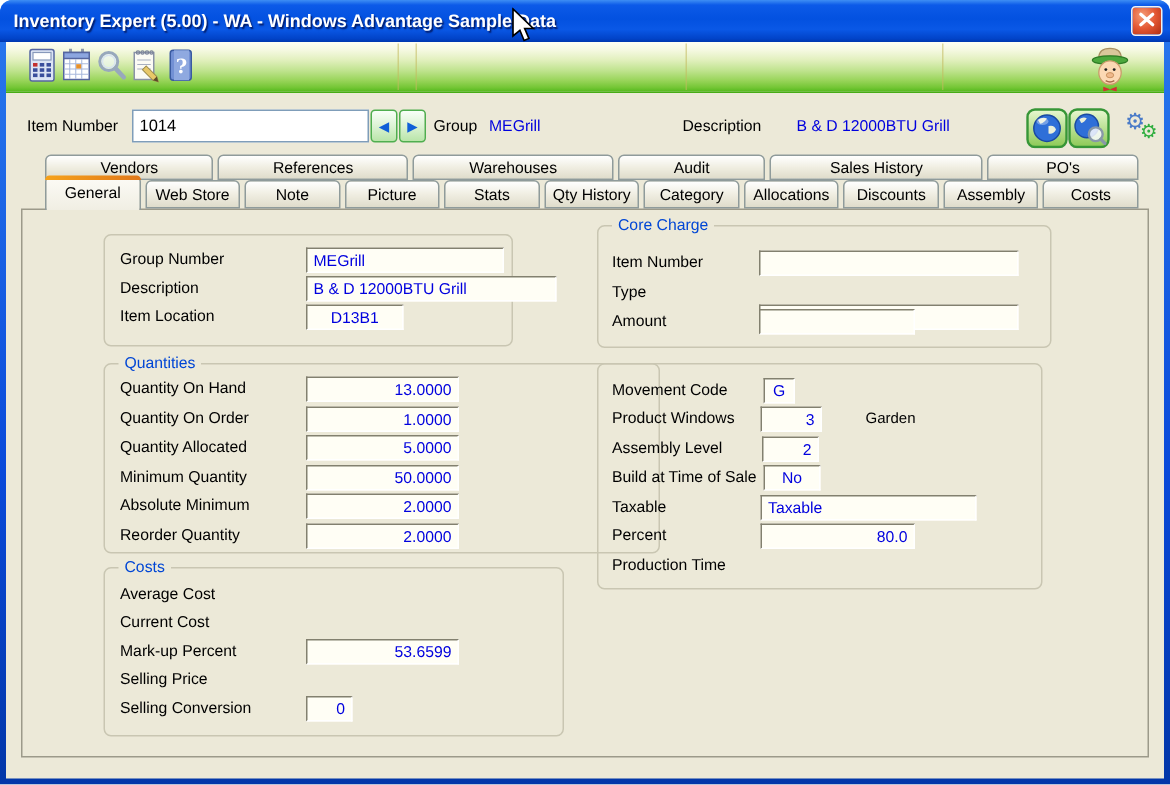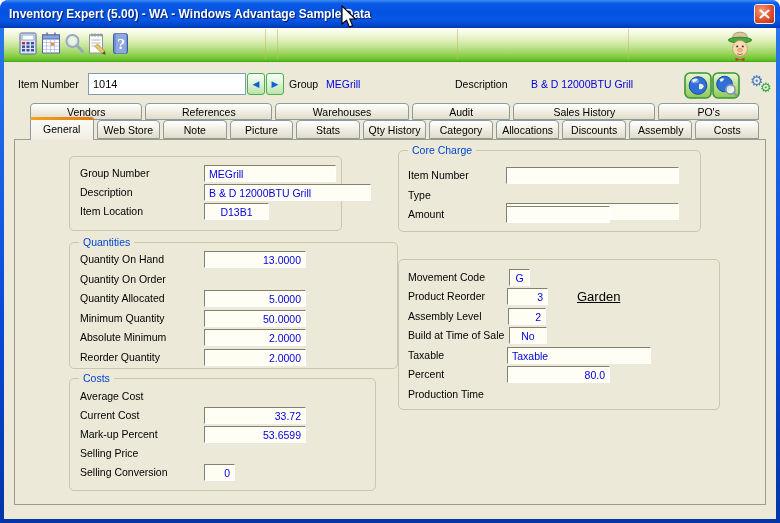--- a/index.html
+++ b/index.html
@@ -58,21 +58,21 @@
     height:3px; background:linear-gradient(90deg,#F6A21B,#E0781A); border-radius:3px 3px 0 0; }
 
   .page { position:absolute; left:10px; right:10px; top:111px; bottom:14px;
     border:1px solid #9C9A8A; background:#ECE9D8; z-index:1; }
 
   .gbox { position:absolute; border:1px solid #C9C6B2; border-radius:5px; }
   .legend { position:absolute; top:-8px; left:9px; background:#ECE9D8; padding:0 4px;
     font-size:10.5px; color:#0046D5; line-height:14px; }
 
   .lbl { position:absolute; font-size:10.5px; color:#000; height:17px; line-height:17px; white-space:nowrap; }
-  .sfx { position:absolute; font-size:13px; color:#000; height:17px; line-height:17px; white-space:nowrap;text-decoration:underline; }
+  .sfx { position:absolute; font-size:10px; color:#000; height:17px; line-height:17px; white-space:nowrap; }
   .fld { position:absolute; height:17px; font-size:10.5px; color:#0000DE;
     background:#FFFEF5; border:1px solid; border-color:#82806F #FFFFFF #FFFFFF #82806F;
     padding:1px 4px 0; line-height:14px; overflow:hidden; white-space:nowrap; }
   .fld.ra { text-align:right; }
   .fld.ctr { text-align:center; padding:1px 1px 0; }
 
   .cursor { position:absolute; left:341px; top:5px; z-index:20; }
 </style>
 </head>
 <body>
@@ -266,61 +266,61 @@
 
       <div class="gbox" style="left:54px; top:16px; width:273px; height:75px">
         <span class="lbl" style="left:10px; top:8px">Group Number</span>
         <div class="fld" style="left:134px; top:8px; width:132px">MEGrill</div>
         <span class="lbl" style="left:10px; top:27px">Description</span>
         <div class="fld" style="left:134px; top:27px; width:167px">B &amp; D 12000BTU Grill</div>
         <span class="lbl" style="left:10px; top:46px">Item Location</span>
         <div class="fld ctr" style="left:134px; top:46px; width:65px">D13B1</div>
       </div>
 
-      <div class="gbox" style="left:54px; top:102px; width:329px; height:127px">
+      <div class="gbox" style="left:54px; top:102px; width:371px; height:127px">
         <span class="legend">Quantities</span>
         <span class="lbl" style="left:10px; top:8px">Quantity On Hand</span>
         <div class="fld ra" style="left:134px; top:8px; width:102px">13.0000</div>
         <span class="lbl" style="left:10px; top:28px">Quantity On Order</span>
+        <div class="fld ra" style="left:134px; top:28px; width:102px">1.0000</div>
         <span class="lbl" style="left:10px; top:47px">Quantity Allocated</span>
         <div class="fld ra" style="left:134px; top:47px; width:102px">5.0000</div>
         <span class="lbl" style="left:10px; top:67px">Minimum Quantity</span>
         <div class="fld ra" style="left:134px; top:67px; width:102px">50.0000</div>
         <span class="lbl" style="left:10px; top:86px">Absolute Minimum</span>
         <div class="fld ra" style="left:134px; top:86px; width:102px">2.0000</div>
         <span class="lbl" style="left:10px; top:106px">Reorder Quantity</span>
         <div class="fld ra" style="left:134px; top:106px; width:102px">2.0000</div>
       </div>
 
       <div class="gbox" style="left:54px; top:238px; width:307px; height:113px">
         <span class="legend">Costs</span>
         <span class="lbl" style="left:10px; top:9px">Average Cost</span>
         <span class="lbl" style="left:10px; top:28px">Current Cost</span>
-        <div class="fld ra" style="left:134px; top:28px; width:102px">33.72</div>
         <span class="lbl" style="left:10px; top:47px">Mark-up Percent</span>
         <div class="fld ra" style="left:134px; top:47px; width:102px">53.6599</div>
         <span class="lbl" style="left:10px; top:66px">Selling Price</span>
         <span class="lbl" style="left:10px; top:85px">Selling Conversion</span>
         <div class="fld ra" style="left:134px; top:85px; width:31px">0</div>
       </div>
 
       <div class="gbox" style="left:383px; top:10px; width:303px; height:82px">
         <span class="legend">Core Charge</span>
         <span class="lbl" style="left:9px; top:16px">Item Number</span>
         <div class="fld" style="left:107px; top:16px; width:173px"></div>
         <span class="lbl" style="left:9px; top:36px">Type</span>
         <div class="fld" style="left:107px; top:52px; width:173px">No Core Item</div>
         <span class="lbl" style="left:9px; top:55px">Amount</span>
         <div class="fld" style="left:107px; top:55px; width:104px"></div>
       </div>
 
-      <div class="gbox" style="left:383px; top:119px; width:322px; height:151px">
+      <div class="gbox" style="left:383px; top:102px; width:297px; height:151px">
         <span class="lbl" style="left:9px; top:9px">Movement Code</span>
         <div class="fld ctr" style="left:110px; top:9px; width:21px">G</div>
-        <span class="lbl" style="left:9px; top:28px">Product Reorder</span>
+        <span class="lbl" style="left:9px; top:28px">Product Windows</span>
         <div class="fld ra" style="left:108px; top:28px; width:41px">3</div>
         <span class="sfx" style="left:178px; top:28px">Garden</span>
         <span class="lbl" style="left:9px; top:48px">Assembly Level</span>
         <div class="fld ra" style="left:109px; top:48px; width:38px">2</div>
         <span class="lbl" style="left:9px; top:67px">Build at Time of Sale</span>
         <div class="fld ctr" style="left:110px; top:67px; width:38px">No</div>
         <span class="lbl" style="left:9px; top:87px">Taxable</span>
         <div class="fld" style="left:108px; top:87px; width:144px">Taxable</div>
         <span class="lbl" style="left:9px; top:106px">Percent</span>
         <div class="fld ra" style="left:108px; top:106px; width:103px">80.0</div>

